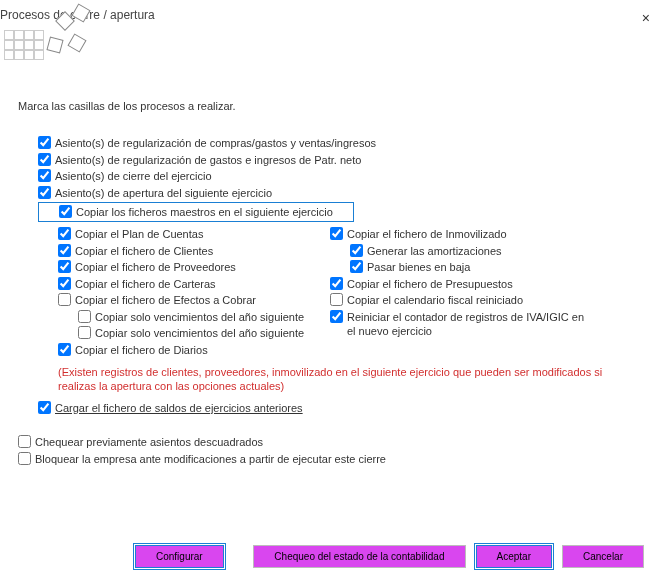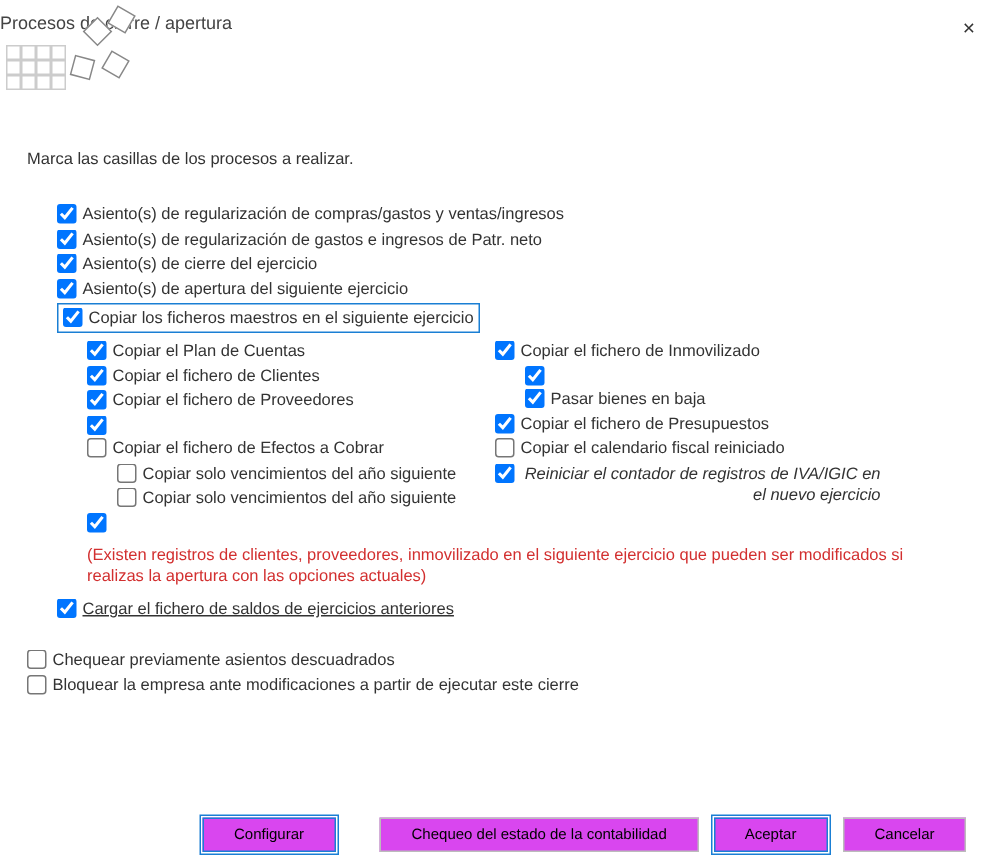--- a/index.html
+++ b/index.html
@@ -69,28 +69,27 @@
       align-items: flex-start;
       margin: 2.5px 0;
     }
     .row input[type="checkbox"] {
       margin: 0 4px 0 0;
       width: 13px;
       height: 13px;
     }
     .row label {
       line-height: 14px;
-      text-align: right;
     }
     .ind1 { padding-left: 20px; }
     .ind2 { padding-left: 40px; }
     .ind3 { padding-left: 60px; }
     .highlight-box {
       border: 1.5px solid #1a7fd4;
-      padding: 2px 3px;
+      padding: 2px 20px;
       display: inline-flex;
     }
     .two-col {
       display: flex;
     }
     .col {
       flex: 1;
     }
     .col-r {
       flex: 1;
@@ -191,60 +190,63 @@
       <div class="row ind2">
           <input type="checkbox" checked="" style="">
           <label>Copiar el fichero de Clientes</label>
         </div>
       <div class="row ind2">
           <input type="checkbox" checked="" style="">
           <label>Copiar el fichero de Proveedores</label>
         </div>
       <div class="row ind2">
           <input type="checkbox" checked="" style="">
+          <label>Copiar el fichero de Carteras</label>
         </div>
       <div class="row ind2">
           <input type="checkbox" style="">
           <label>Copiar el fichero de Efectos a Cobrar</label>
         </div>
       <div class="row ind3">
           <input type="checkbox" style="">
           <label>Copiar solo vencimientos del año siguiente</label>
         </div>
       <div class="row ind3">
           <input type="checkbox" style="">
           <label>Copiar solo vencimientos del año siguiente</label>
         </div>
       <div class="row ind2">
           <input type="checkbox" checked="" style="">
+          <label>Copiar el fichero de Diarios</label>
         </div>
     </div>
     <div class="col-r">
       <div class="row">
           <input type="checkbox" checked="" style="">
           <label>Copiar el fichero de Inmovilizado</label>
         </div>
       <div class="row ind1">
           <input type="checkbox" checked="" style="">
+          <label>Generar las amortizaciones</label>
         </div>
       <div class="row ind1">
           <input type="checkbox" checked="" style="">
           <label>Pasar bienes en baja</label>
         </div>
       <div class="row">
           <input type="checkbox" checked="" style="">
           <label>Copiar el fichero de Presupuestos</label>
         </div>
       <div class="row">
           <input type="checkbox" style="">
           <label>Copiar el calendario fiscal reiniciado</label>
         </div>
       <div class="row">
           <input type="checkbox" checked="" style="">
-          <label style="max-width:240px;font-style:italic;">Reiniciar el contador de registros de IVA/IGIC en el nuevo ejercicio</label>
+          <label style="max-width:240px;">Reiniciar el contador de registros de IVA/IGIC en el nuevo ejercicio</label>
         </div>
     </div>
   </div>
 
   <div class="warning">(Existen registros de clientes, proveedores, inmovilizado en el siguiente ejercicio que pueden ser modificados si realizas la apertura con las opciones actuales)</div>
 
   <div class="row ind1" style="margin-top:8px;text-decoration:underline;">
       <input type="checkbox" checked="" style="">
       <label>Cargar el fichero de saldos de ejercicios anteriores</label>
     </div>

